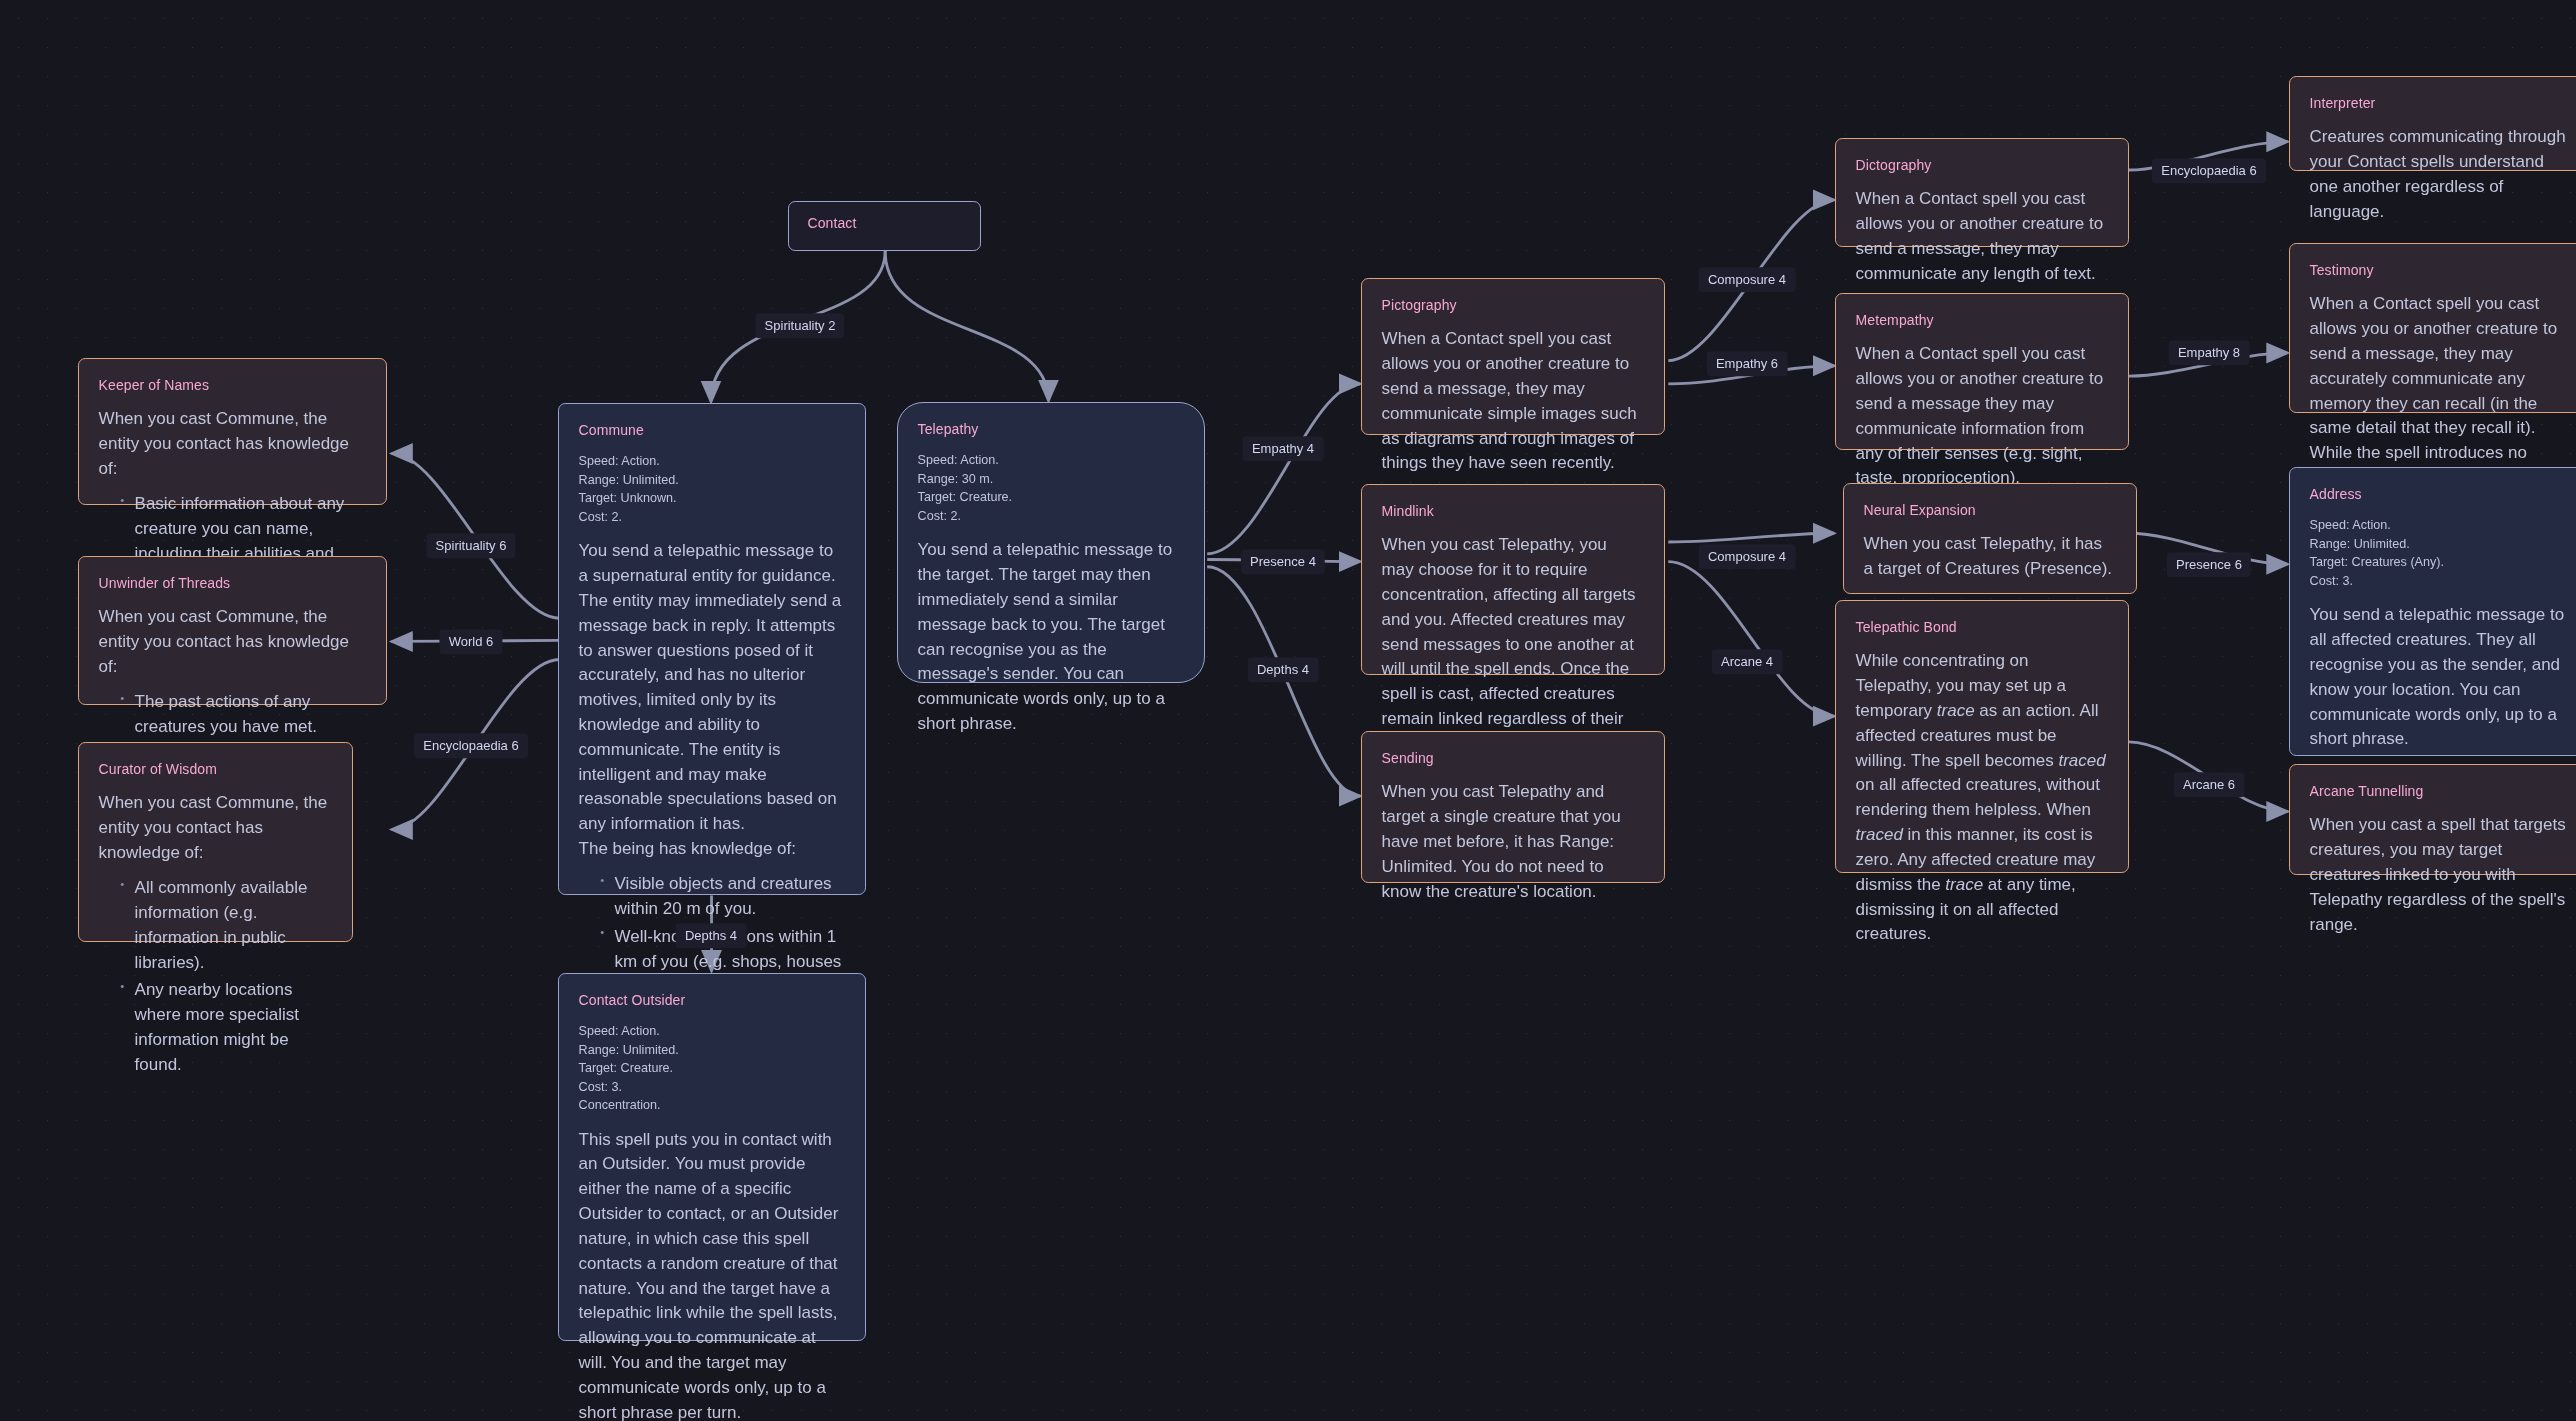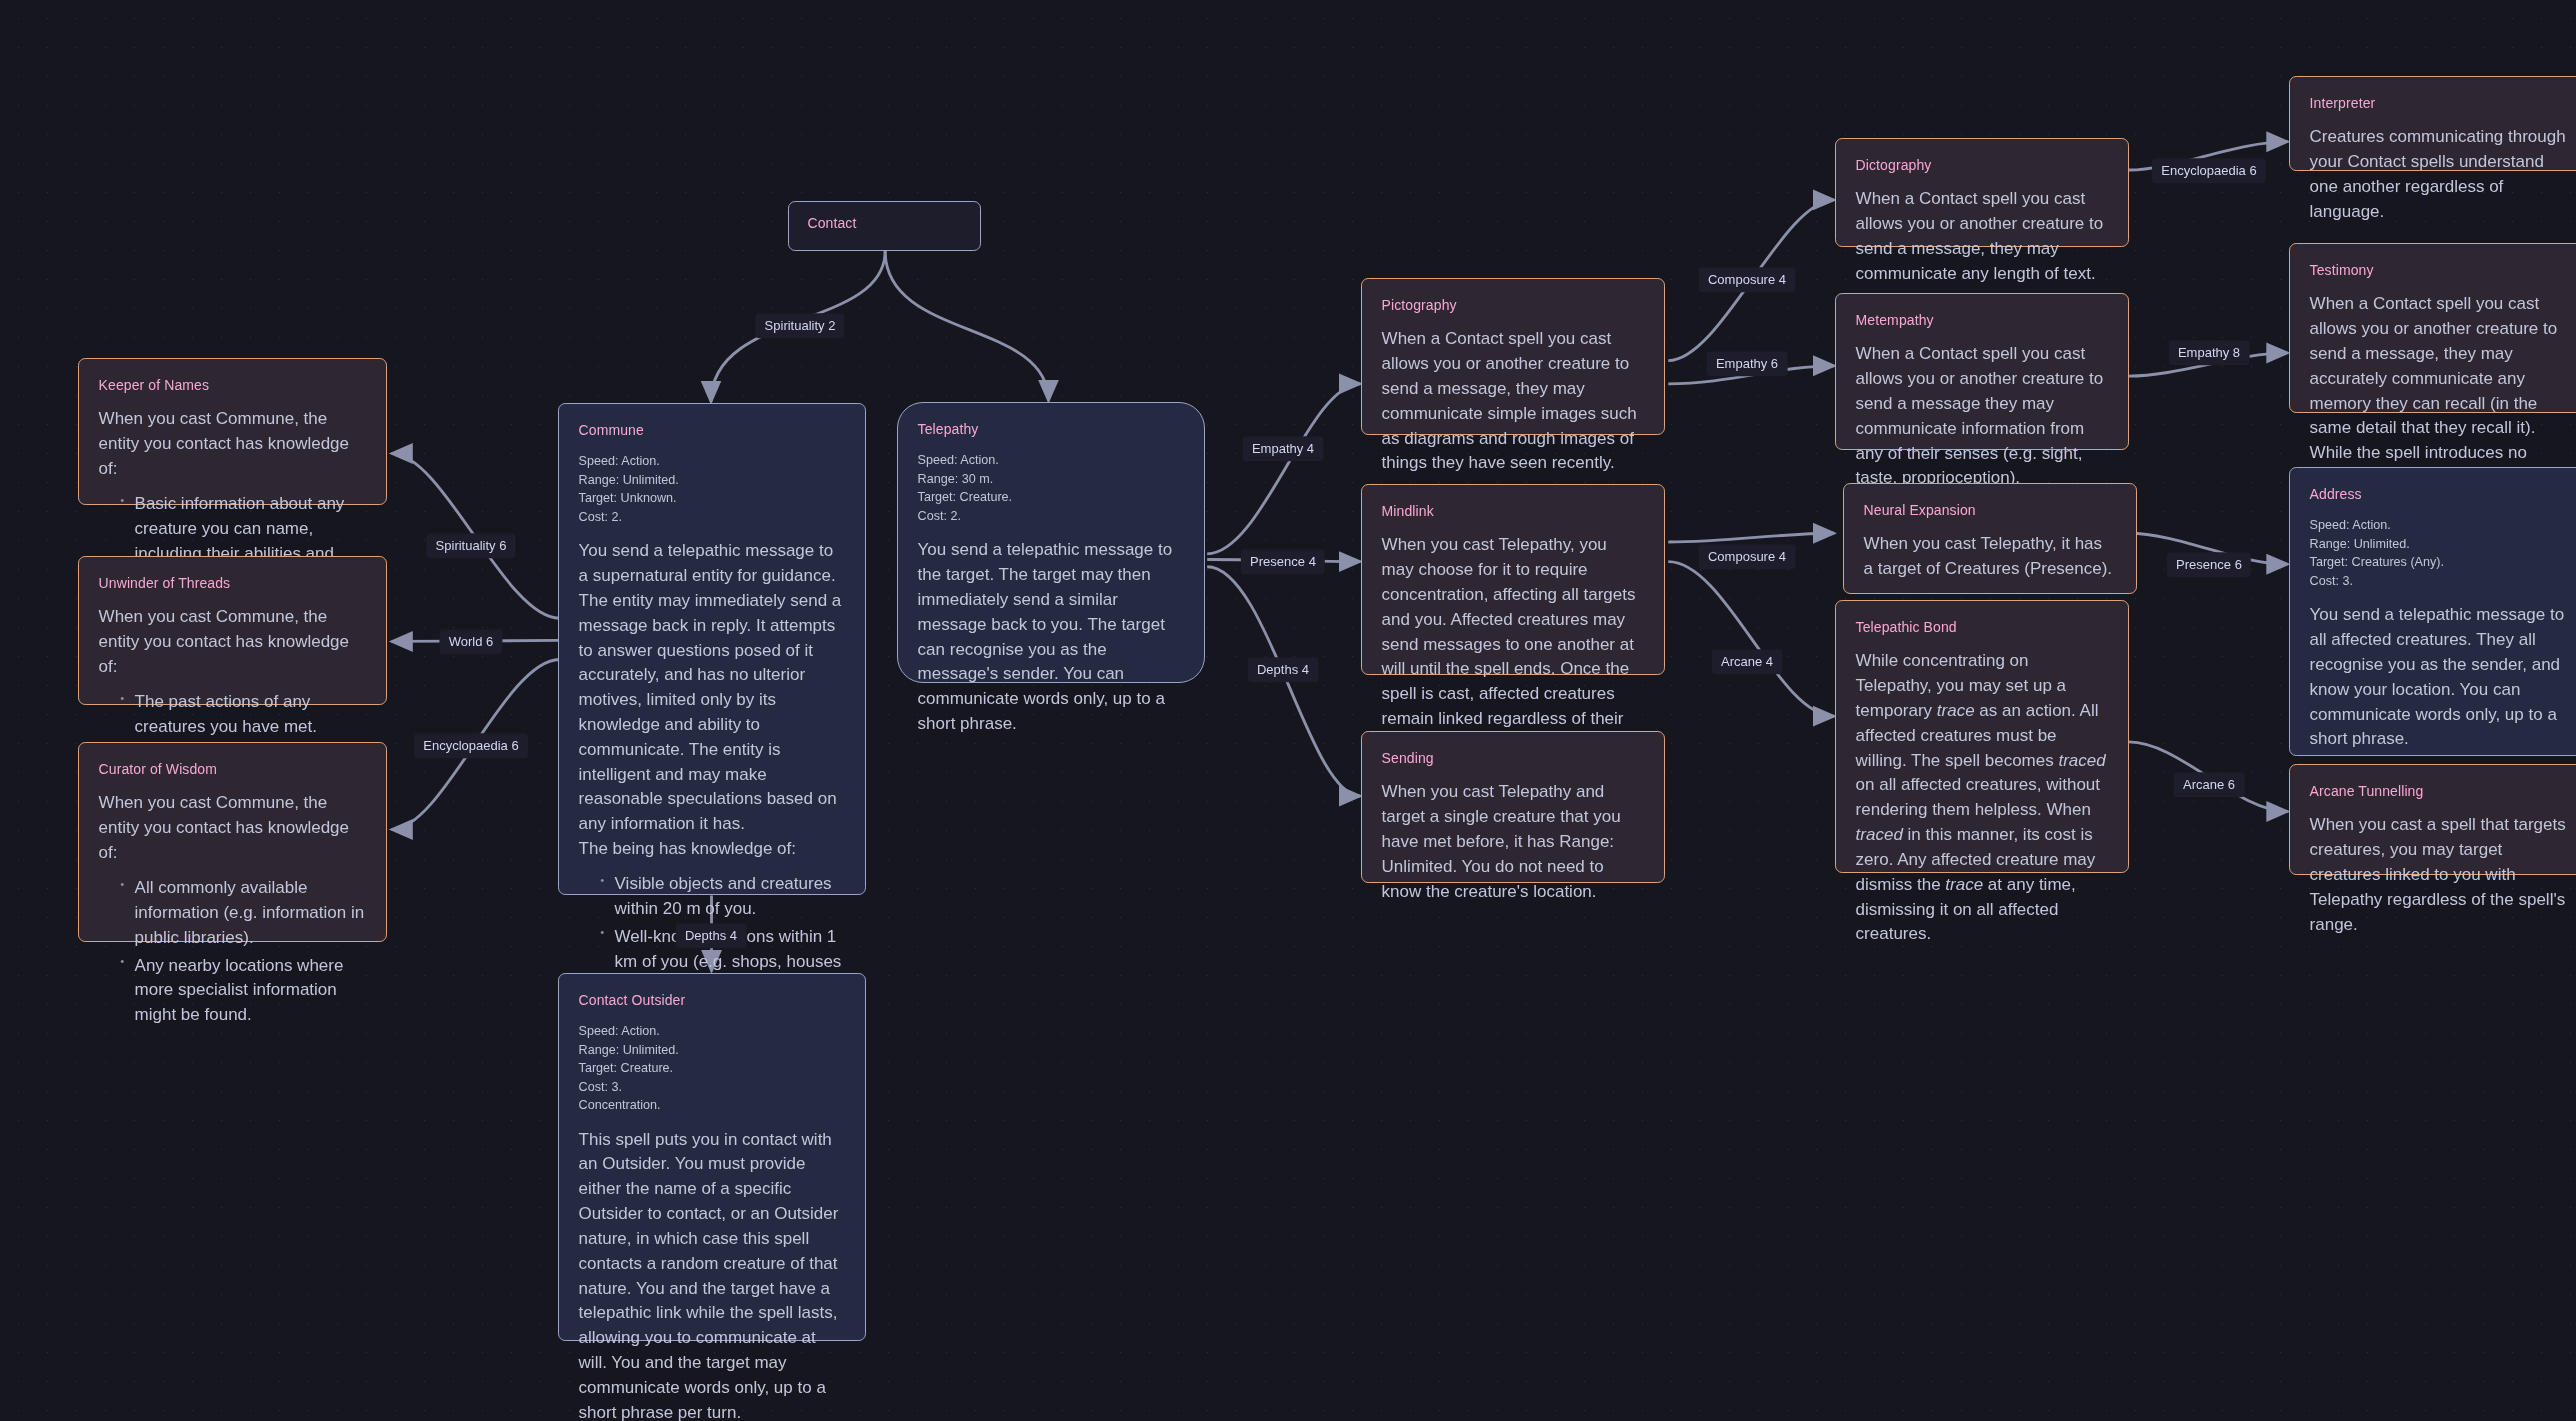--- a/index.html
+++ b/index.html
@@ -159,21 +159,21 @@
   </div>
 
   <div class="node orange" style="left:78px; top:556px; width:309px; height:149px;">
     <div class="node-title">Unwinder of Threads</div>
     <div class="body-para">When you cast Commune, the entity you contact has knowledge of:</div>
     <ul class="bullets">
       <li>The past actions of any creatures you have met.</li>
     </ul>
   </div>
 
-  <div class="node orange" style="left:78px; top:742px; width:309px; height:200px;">
+  <div class="node orange" style="left:78px; top:742px; width:275px; height:200px;">
     <div class="node-title">Curator of Wisdom</div>
     <div class="body-para">When you cast Commune, the entity you contact has knowledge of:</div>
     <ul class="bullets">
       <li>All commonly available information (e.g. information in public libraries).</li>
       <li>Any nearby locations where more specialist information might be found.</li>
     </ul>
   </div>
 
   <div class="node blue" style="left:558px; top:403px; width:308px; height:492px;">
     <div class="node-title">Commune</div>

